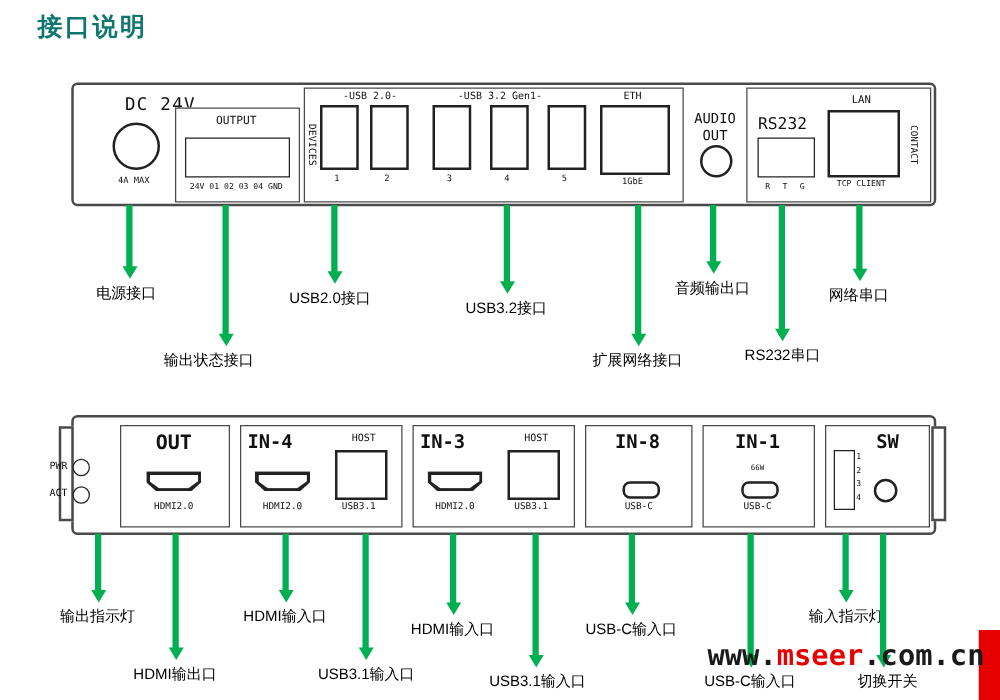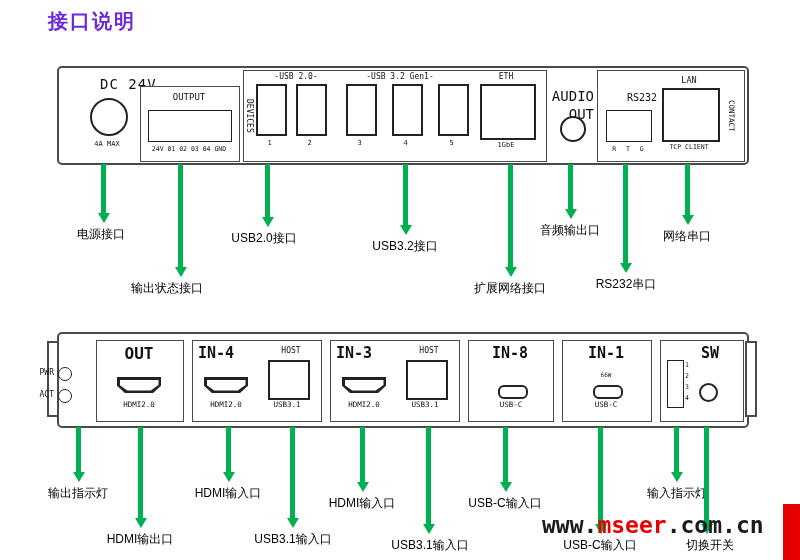--- a/index.html
+++ b/index.html
@@ -18,22 +18,22 @@
   .hdmi::after{content:"";position:absolute;left:2.5px;top:2.5px;right:2.5px;bottom:2.5px;background:#fff;
                clip-path:polygon(0 0,100% 0,100% 50%,80% 100%,20% 100%,0 50%);}
   .ptxt{position:absolute;font-family:"DejaVu Sans Mono",monospace;color:#111;text-align:center;white-space:nowrap;}
   .vtext{position:absolute;font-family:"DejaVu Sans Mono",monospace;color:#111;
          writing-mode:vertical-rl;text-align:center;white-space:nowrap;}
   .arrow{position:absolute;width:5px;background:#00b050;}
   .arrow::after{content:"";position:absolute;bottom:-9px;left:50%;transform:translateX(-50%);
                 width:0;height:0;border-left:6.5px solid transparent;border-right:6.5px solid transparent;
                 border-top:10px solid #00b050;}
   .lbl{position:absolute;font-size:12px;color:#000000;white-space:nowrap;transform:translateX(-50%);}
-  .title{position:absolute;left:48px;top:8px;font-size:20px;font-weight:bold;letter-spacing:2px;color:#6d28d9;}
-  .wm{position:absolute;left:542px;top:512px;font-family:"DejaVu Sans Mono",monospace;
+  .title{position:absolute;left:30px;top:8px;font-size:20px;font-weight:bold;letter-spacing:2px;color:#0f766e;}
+  .wm{position:absolute;left:566px;top:512px;font-family:"DejaVu Sans Mono",monospace;
       font-size:23px;font-weight:bold;white-space:nowrap;z-index:3;text-align:center;}
   .wm .red{color:#e60000;}
   .redblock{position:absolute;left:783px;top:504px;width:17px;height:56px;background:#e60000;z-index:2;}
   .dipnum{font-family:"DejaVu Sans Mono",monospace;font-size:6.5px;line-height:11px;color:#111;}
 </style>
 </head>
 <body>
 
 <div id="root">
 
@@ -63,25 +63,25 @@
   <div class="port" style="left:438px;top:84px;width:27px;height:48px;"></div>
   <div class="port" style="left:480px;top:84px;width:52px;height:52px;"></div>
 
   <div class="ptxt" style="left:256px;top:139px;width:27px;font-size:7px;">1</div>
   <div class="ptxt" style="left:296px;top:139px;width:27px;font-size:7px;">2</div>
   <div class="ptxt" style="left:346px;top:139px;width:27px;font-size:7px;">3</div>
   <div class="ptxt" style="left:392px;top:139px;width:27px;font-size:7px;">4</div>
   <div class="ptxt" style="left:438px;top:139px;width:27px;font-size:7px;">5</div>
   <div class="ptxt" style="left:480px;top:141px;width:52px;font-size:7px;">1GbE</div>
 
-  <div class="ptxt" style="left:550px;top:88px;width:44px;font-size:14px;white-space:normal;line-height:1.25;text-align:right;">AUDIO OUT</div>
+  <div class="ptxt" style="left:550px;top:88px;width:44px;font-size:11px;white-space:normal;line-height:1.25;">AUDIO OUT</div>
   <div class="circ" style="left:560px;top:116px;width:22px;height:22px;"></div>
 
   <div class="sbox" style="left:597px;top:70px;width:146px;height:90px;"></div>
-  <div class="ptxt" style="left:616px;top:92px;width:52px;font-size:10px;">RS232</div>
+  <div class="ptxt" style="left:600px;top:92px;width:52px;font-size:13px;">RS232</div>
   <div class="thinport" style="left:606px;top:110px;width:44px;height:30px;"></div>
   <div class="ptxt" style="left:600px;top:145px;width:56px;font-size:6.5px;word-spacing:6px;">R T G</div>
   <div class="ptxt" style="left:662px;top:75px;width:54px;font-size:8.5px;">LAN</div>
   <div class="port" style="left:662px;top:88px;width:54px;height:50px;"></div>
   <div class="ptxt" style="left:656px;top:143px;width:66px;font-size:6.5px;">TCP CLIENT</div>
   <div class="vtext" style="left:727px;top:80px;height:72px;font-size:7.5px;">CONTACT</div>
 
   <div class="arrow" style="left:101px;top:164px;height:50px;"></div>
   <div class="lbl" style="left:101px;top:226px;">电源接口</div>
 

